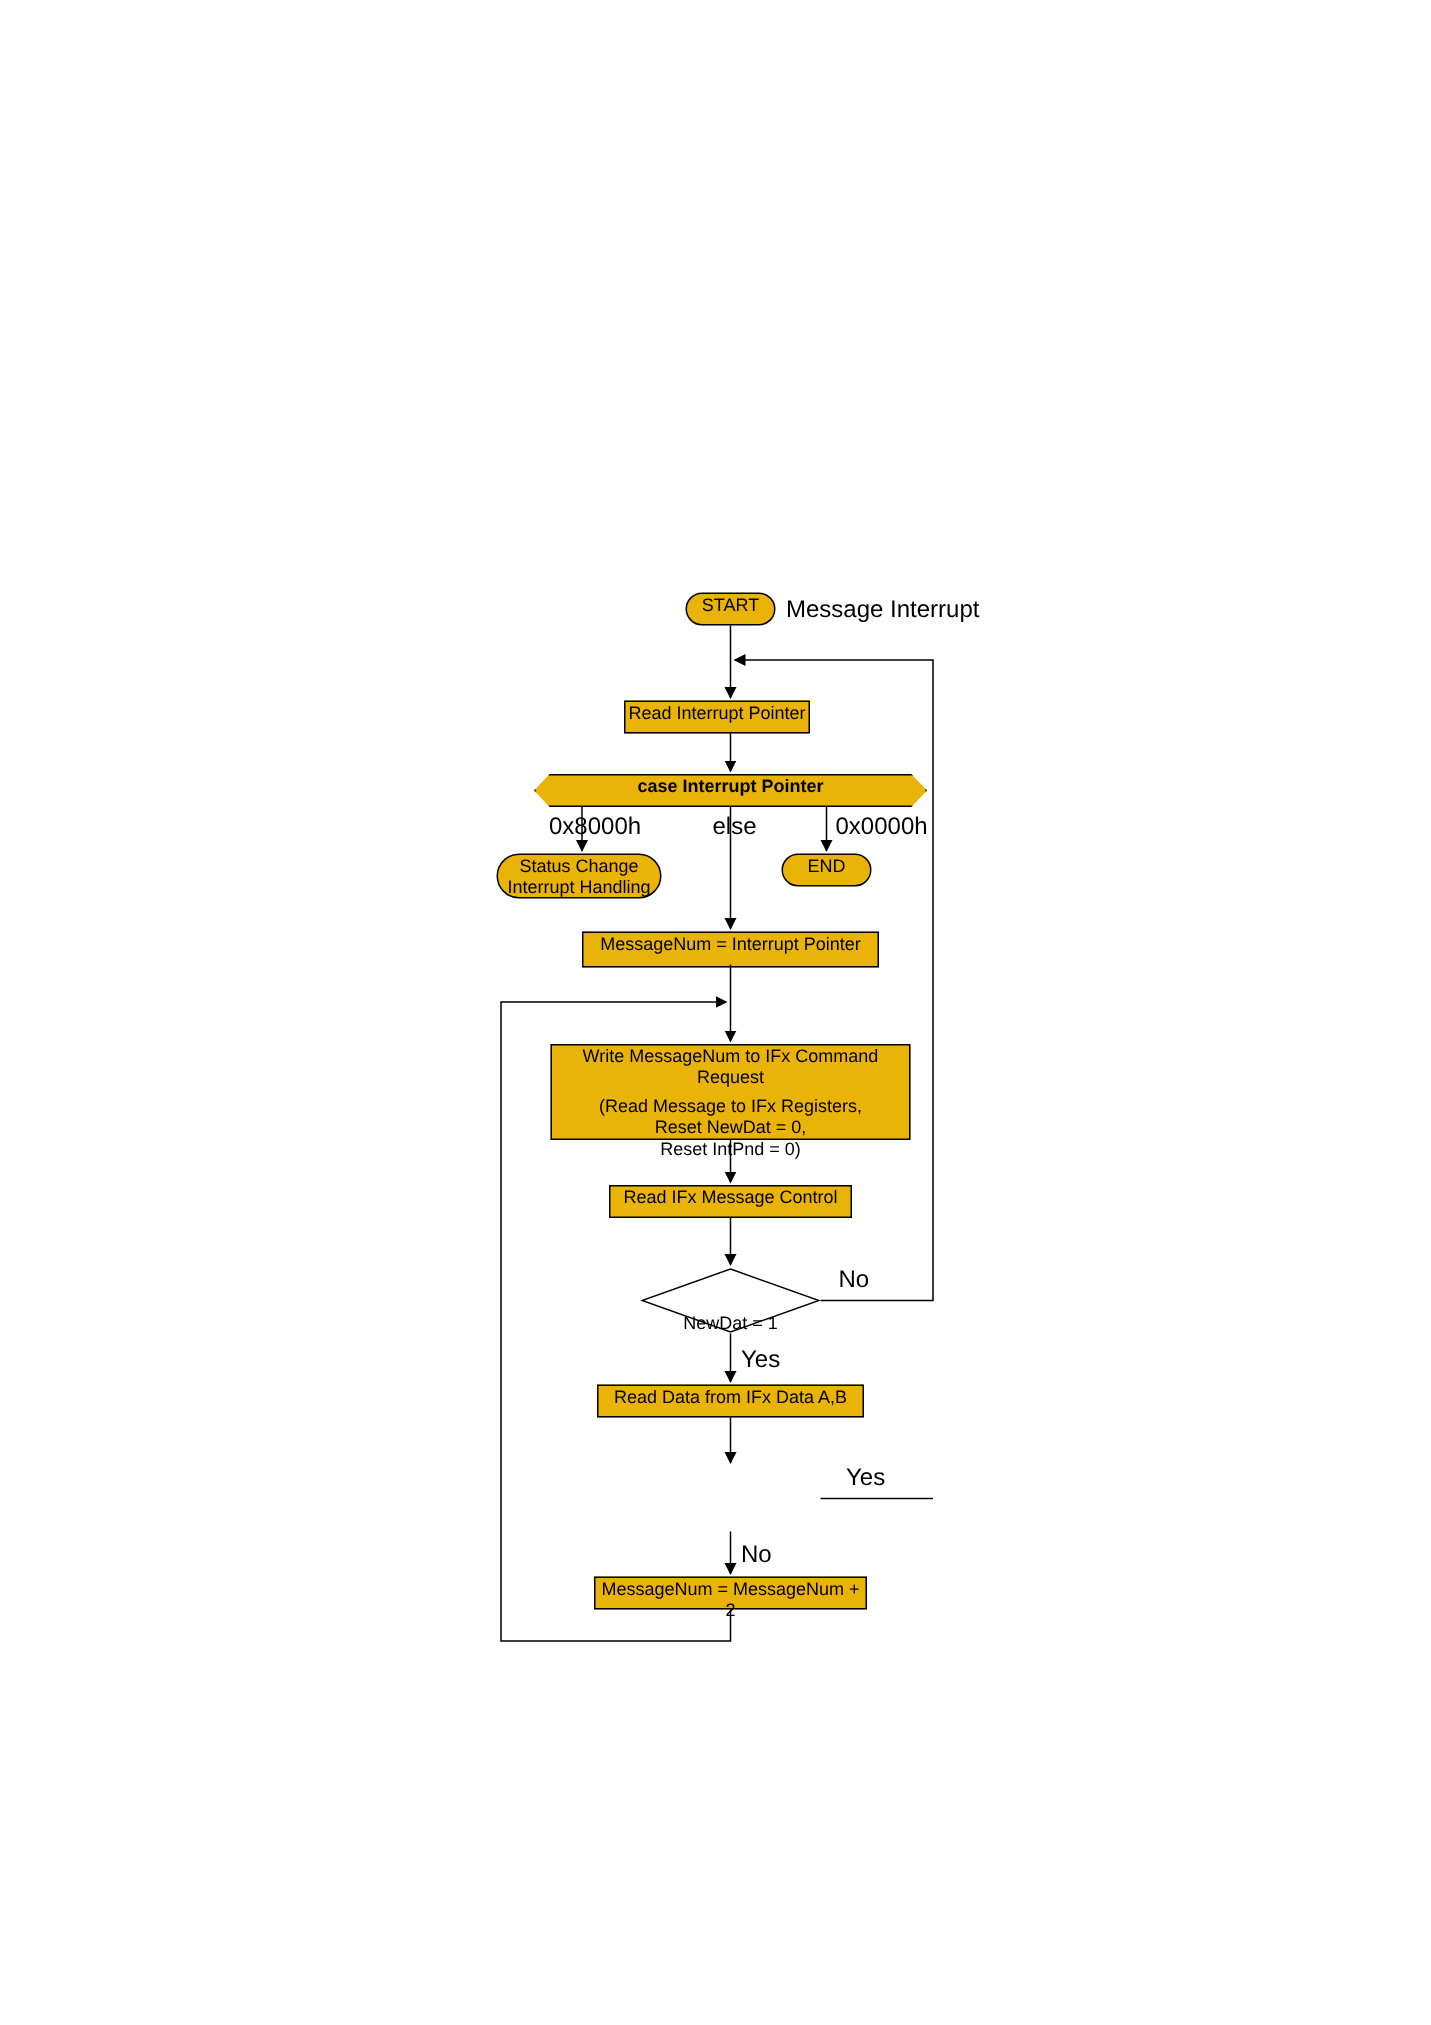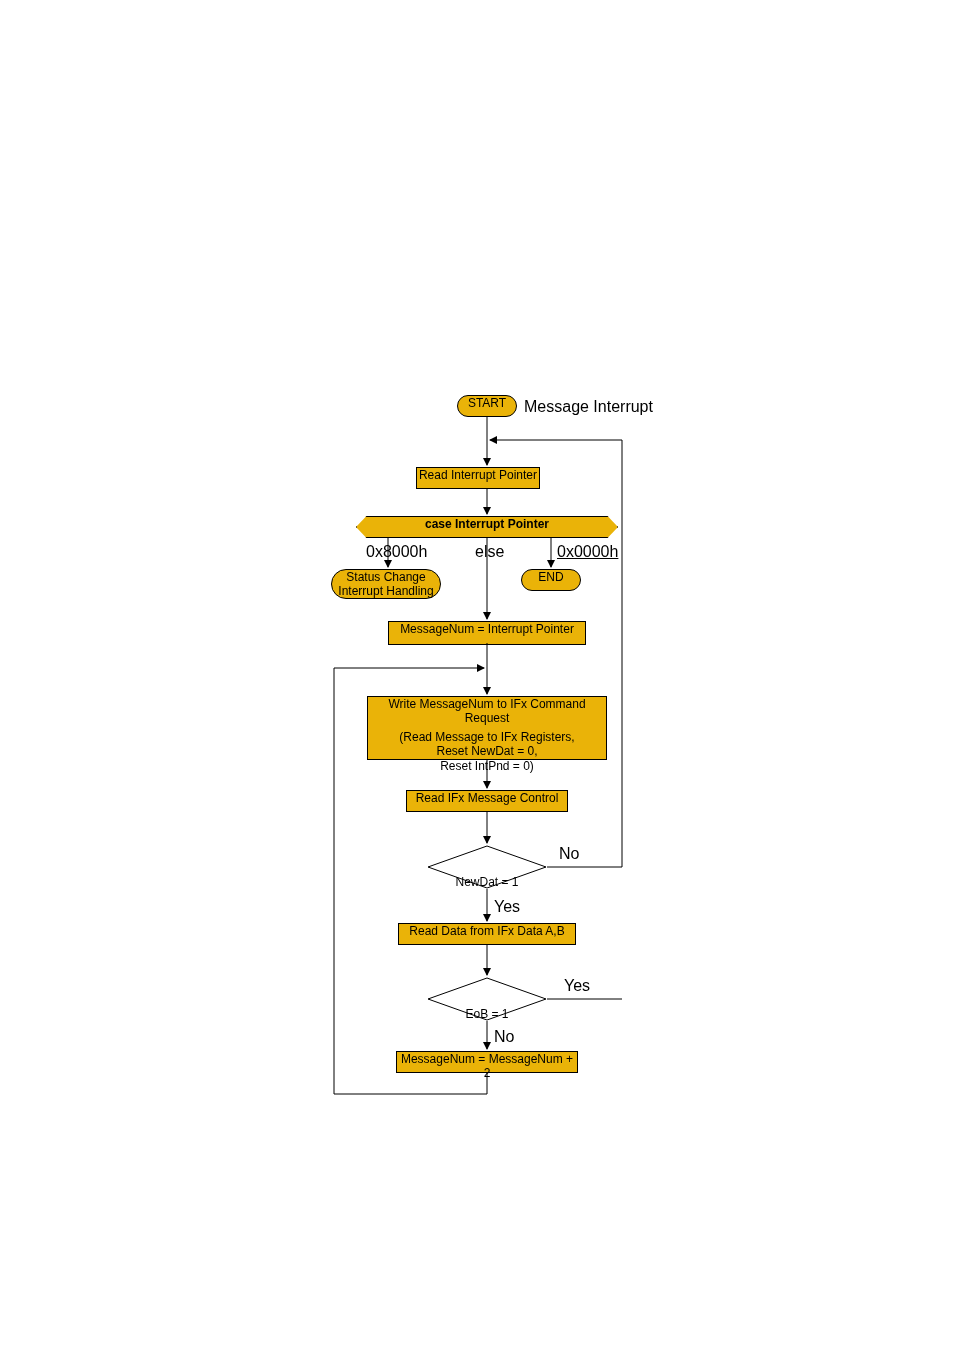--- a/index.html
+++ b/index.html
@@ -70,21 +70,21 @@
   <div class="shape" style="left:416px; top:467px; width:124px; height:22px;">
     <span>Read Interrupt Pointer</span>
   </div>
 
   <div class="shape hex-clip" style="left:356px; top:516px; width:262px; height:22px;">
     <span>case Interrupt Pointer</span>
   </div>
 
   <div class="label" style="left:366px; top:543px;">0x8000h</div>
   <div class="label" style="left:475px; top:543px;">else</div>
-  <div class="label" style="left:557px; top:543px;text-decoration:underline;">0x0000h</div>
+  <div class="label" style="left:557px; top:543px;">0x0000h</div>
 
   <div class="shape round" style="left:331px; top:569px; width:110px; height:30px;">
     <span>Status Change</span>
     <span>Interrupt Handling</span>
   </div>
 
   <div class="shape round" style="left:521px; top:569px; width:60px; height:22px;">
     <span>END</span>
   </div>
 
@@ -111,28 +111,20 @@
         <span>NewDat = 1</span>
       </div>
   </div>
   <div class="label" style="left:559px; top:845px;">No</div>
   <div class="label" style="left:494px; top:898px;">Yes</div>
 
   <div class="shape" style="left:398px; top:923px; width:178px; height:22px;">
     <span>Read Data from IFx Data A,B</span>
   </div>
 
-  <div class="diamond" style="left:427px; top:977px; width:120px; height:44px;">
-    <svg viewBox="0 0 120 44" width="120" height="44">
-      <polygon points="60,1 119,22 60,43 1,22" fill="#fff" stroke="#000" stroke-width="1"></polygon>
-    </svg>
-    <div class="dtext">
-        <span>EoB = 1</span>
-      </div>
-  </div>
   <div class="label" style="left:564px; top:977px;">Yes</div>
   <div class="label" style="left:494px; top:1028px;">No</div>
 
   <div class="shape" style="left:396px; top:1051px; width:182px; height:22px;">
     <span>MessageNum = MessageNum + 2</span>
   </div>
 
   <svg class="ovl">
     <defs>
       <marker id="ah" markerWidth="10" markerHeight="10" refX="7" refY="4" orient="auto">

